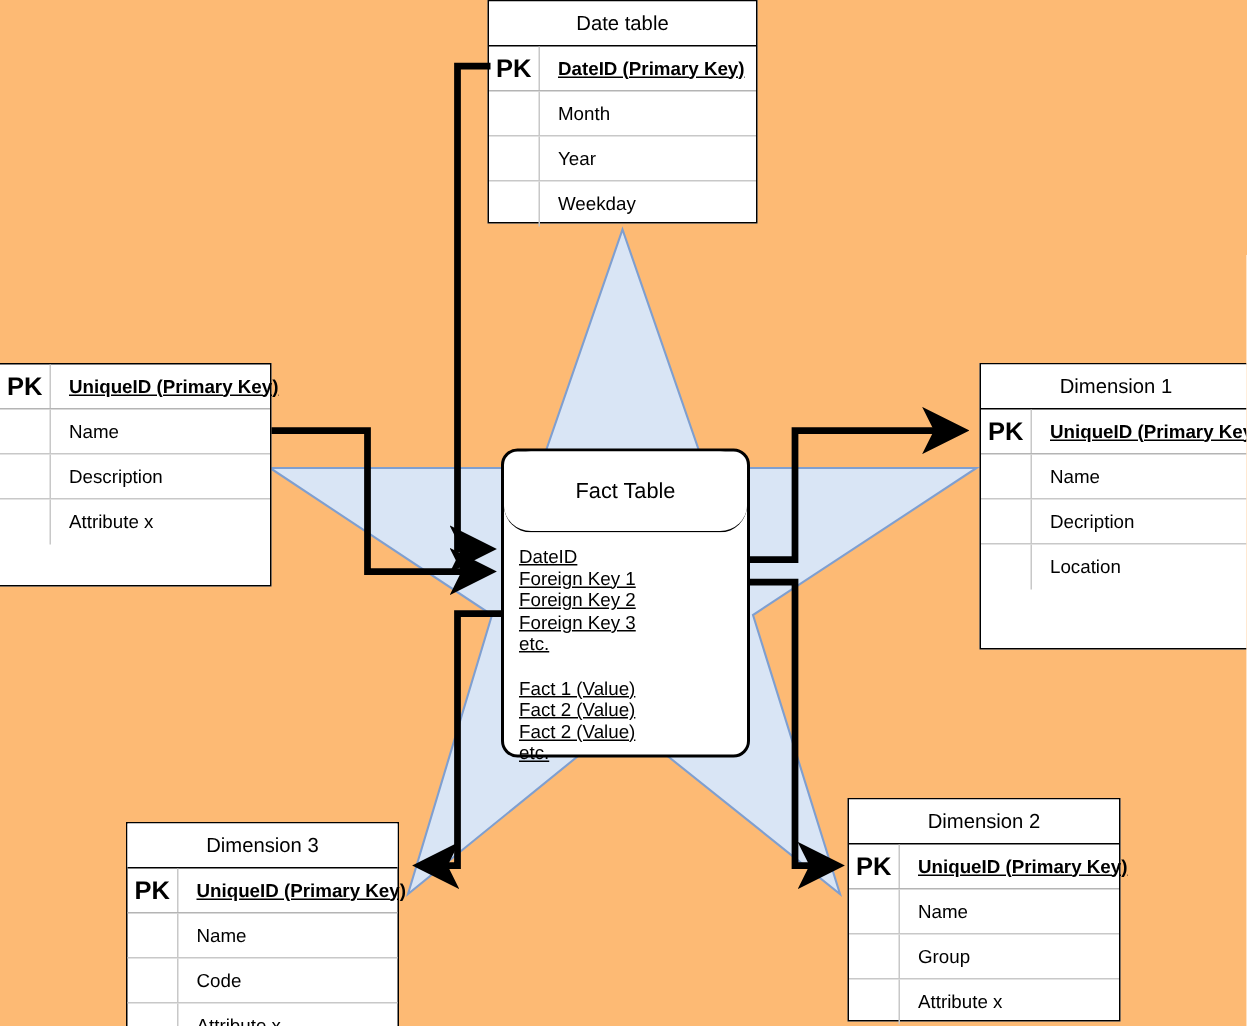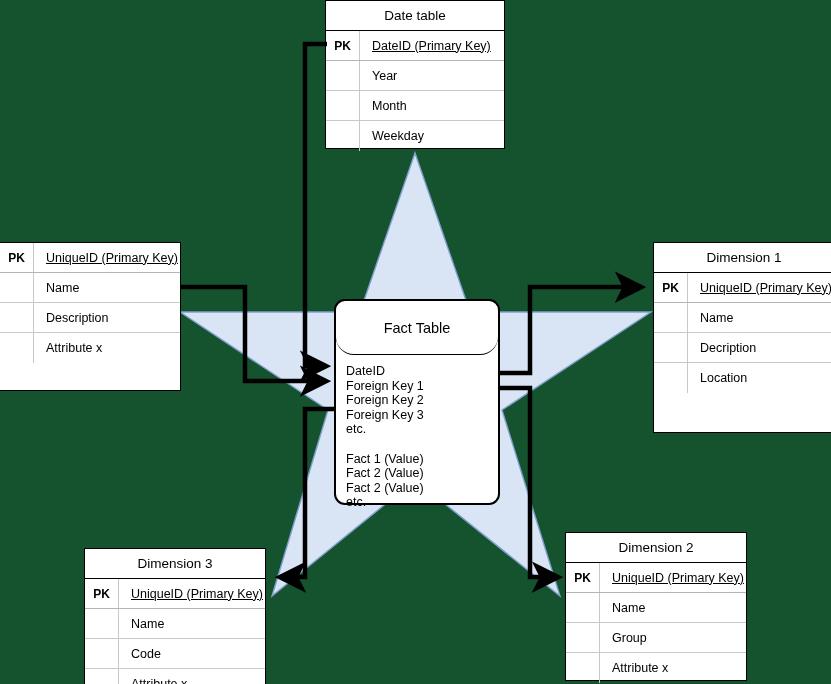--- a/index.html
+++ b/index.html
@@ -7,21 +7,21 @@
     padding: 0;
     background: #ffffff;
   }
   body {
     font-family: "Liberation Sans", sans-serif;
   }
   #canvas {
     position: relative;
     width: 831px;
     height: 684px;
-    background: #14532d;
+    background: #fdba74;
     overflow: hidden;
   }
   #star-layer {
     position: absolute;
     left: 0;
     top: 0;
     width: 831px;
     height: 684px;
     z-index: 1;
   }
@@ -65,41 +65,41 @@
   }
   .entity-row.pk-row {
     border-bottom: 1px solid #b4b4b4;
   }
   .cell-key {
     width: 34px;
     flex: 0 0 34px;
     display: flex;
     align-items: center;
     justify-content: center;
-    font-size: 12px;
+    font-size: 17px;
     font-weight: bold;
     color: #000000;
     border-right: 1px solid #c8c8c8;
     box-sizing: border-box;
   }
   .cell-key.empty {
     font-weight: normal;
   }
   .cell-name {
     flex: 1 1 auto;
     display: flex;
     align-items: center;
     padding-left: 12px;
     font-size: 12.5px;
     color: #000000;
     box-sizing: border-box;
     white-space: nowrap;
   }
   .cell-name.pk-name {
-    font-weight: normal;
+    font-weight: bold;
     text-decoration: underline;
   }
 
   
   #date-table   { left: 325px; top: 0px;   width: 180px; height: 149px; }
   #dimension-4  { left: -1px;  top: 242px; width: 182px; height: 149px; }
   #dimension-1  { left: 653px; top: 242px; width: 182px; height: 191px; }
   #dimension-3  { left: 84px;  top: 548px; width: 182px; height: 149px; }
   #dimension-2  { left: 565px; top: 532px; width: 182px; height: 149px; }
 
@@ -126,20 +126,21 @@
     box-sizing: border-box;
     border-top-left-radius: 9px;
     border-top-right-radius: 9px;
     background: #ffffff;
     white-space: nowrap;
     border-radius: 18px;
   }
   #fact-body {
     padding: 9px 16px 0 10px;
     box-sizing: border-box;
+    text-decoration: underline;
   }
   .fact-line {
     font-size: 12.5px;
     line-height: 14.6px;
     color: #000000;
     white-space: pre;
     min-height: 14.6px;
   }
 </style>
 </head>
@@ -170,25 +171,25 @@
   </svg>
 
   <div class="entity" id="date-table">
     <div class="entity-title">Date table</div>
     <div class="entity-row pk-row">
       <div class="cell-key">PK</div>
       <div class="cell-name pk-name">DateID (Primary Key)</div>
     </div>
     <div class="entity-row">
       <div class="cell-key empty"></div>
+      <div class="cell-name">Month</div>
+    </div>
+    <div class="entity-row">
+      <div class="cell-key empty"></div>
       <div class="cell-name">Year</div>
-    </div>
-    <div class="entity-row">
-      <div class="cell-key empty"></div>
-      <div class="cell-name">Month</div>
     </div>
     <div class="entity-row">
       <div class="cell-key empty"></div>
       <div class="cell-name">Weekday</div>
     </div>
   </div>
 
   <div class="entity" id="dimension-4">
     <div class="entity-row pk-row">
       <div class="cell-key">PK</div>

